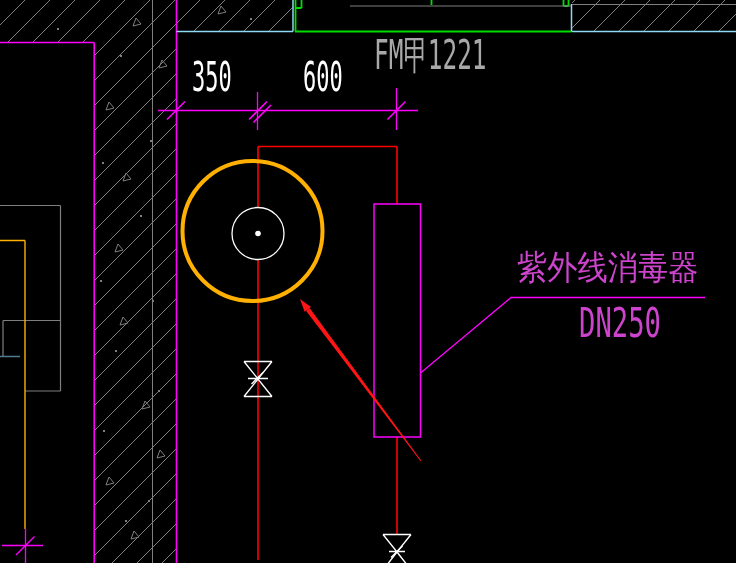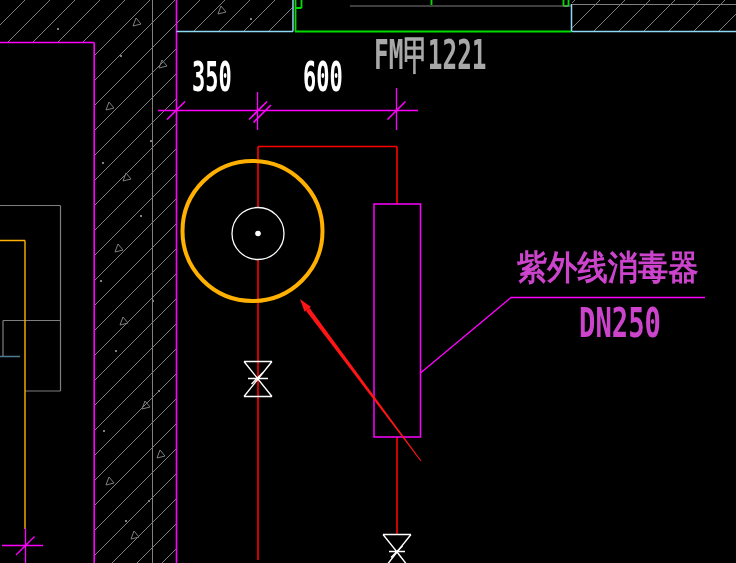--- a/index.html
+++ b/index.html
@@ -1,19 +1,18 @@
 <!DOCTYPE html>
 <html><head>
 <meta charset="utf-8">
 <style>
   html,body{margin:0;padding:0;background:#000;}
   #canvas{
     position:relative;width:736px;height:563px;background:#000;overflow:hidden;
     font-family:"DejaVu Sans Mono",monospace;
-    font-weight:bold;
   }
   #canvas svg{position:absolute;left:0;top:0;}
   .cadtext{
     position:absolute;line-height:1;white-space:pre;transform-origin:0 0;
     font-family:"DejaVu Sans Mono",monospace;
   }
   .dimtext{font-size:40px;color:#ffffff;transform:scaleX(.55);}
   .doortext{font-size:40px;color:#a8a8a8;transform:scaleX(.61);}
   .uvname{font-size:34px;color:#cc44cc;transform:scaleX(.89);font-family:"DejaVu Sans",sans-serif;}
   .uvsize{font-size:40px;color:#cc44cc;transform:scaleX(.68);}

